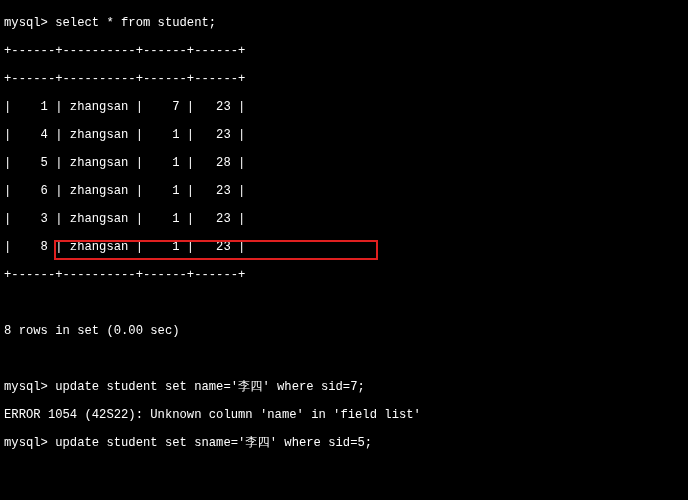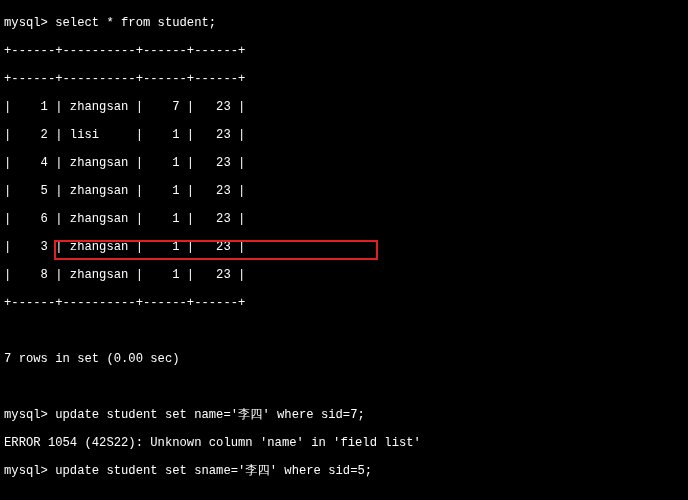--- a/index.html
+++ b/index.html
@@ -36,29 +36,28 @@
 </style>
 </head>
 <body>
 
 <div class="wrap">
 <div class="terminal">
 <span class="line"><span class="prompt-prefix">mysql&gt; </span><span class="cmd">select * from student;</span></span>
 <span class="line">+------+----------+------+------+</span>
 <span class="line">+------+----------+------+------+</span>
 <span class="line">|    1 | zhangsan |    7 |   23 |</span>
-<span class="line">|    2 | lisi     |    1 |   23 |</span>
 <span class="line">|    4 | zhangsan |    1 |   23 |</span>
-<span class="line">|    5 | zhangsan |    1 |   23 |</span>
+<span class="line">|    5 | zhangsan |    1 |   28 |</span>
 <span class="line">|    6 | zhangsan |    1 |   23 |</span>
 <span class="line">|    3 | zhangsan |    1 |   23 |</span>
 <span class="line">|    8 | zhangsan |    1 |   23 |</span>
 <span class="line">+------+----------+------+------+</span>
 <span class="line"> </span>
-<span class="line">7 rows in set (0.00 sec)</span>
+<span class="line">8 rows in set (0.00 sec)</span>
 <span class="line"> </span>
 <span class="line"><span class="prompt-prefix">mysql&gt; </span><span class="cmd">update student set name='李四' where sid=7;</span></span>
 <span class="line">ERROR 1054 (42S22): Unknown column 'name' in 'field list'</span>
 <span class="line" id="boxed-line"><span class="prompt-prefix">mysql&gt; </span><span class="cmd">update student set sname='李四' where sid=5;</span></span>
 
 
 
 
 
 

